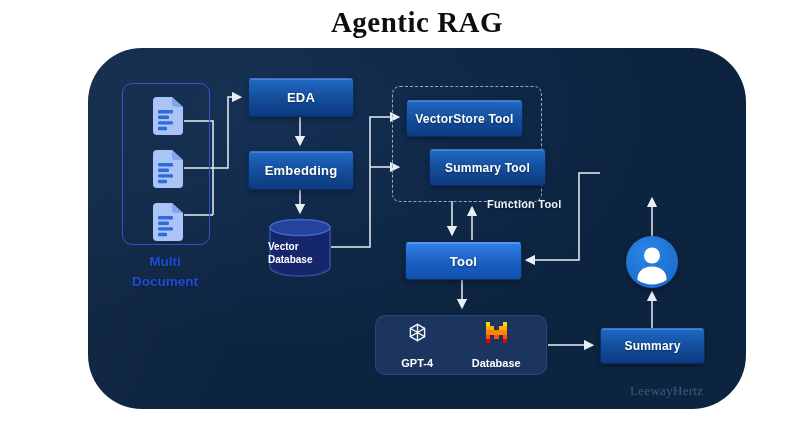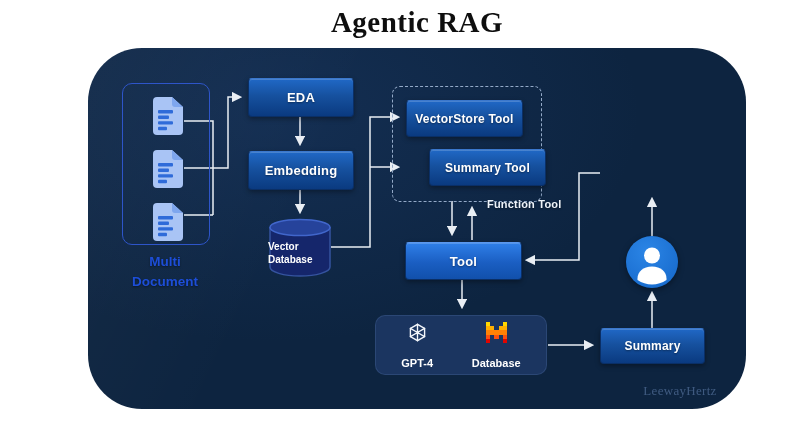--- a/index.html
+++ b/index.html
@@ -27,21 +27,21 @@
   .cylinder{position:absolute;left:268px;top:218px;width:64px;height:60px;}
   .cyl-text{position:absolute;left:0;top:22px;width:64px;text-align:left;color:#fff;font-weight:700;font-size:10px;line-height:1.3;}
   .llm-box{position:absolute;left:375px;top:315px;width:172px;height:60px;border-radius:10px;background:#1b3560;
            border:1px solid rgba(130,170,230,.16);display:flex;align-items:center;justify-content:space-around;padding:0 6px;box-sizing:border-box;}
   .llm-item{display:flex;flex-direction:column;align-items:center;gap:13px;}
   .llm-item .llm-label{color:#fff;font-weight:700;font-size:11px;}
   .llm-icon{height:22px;display:flex;align-items:center;justify-content:center;}
   .person{position:absolute;left:626px;top:236px;width:52px;height:52px;border-radius:50%;
           background:radial-gradient(circle at 40% 30%, #2b85e6, #1466c8);display:flex;align-items:center;justify-content:center;
           box-shadow:0 2px 6px rgba(0,0,0,.4);}
-  .watermark{position:absolute;left:630px;top:383px;width:100px;text-align:center;font-family:"Liberation Serif","DejaVu Serif",serif;
+  .watermark{position:absolute;left:630px;top:383px;width:100px;text-align:left;font-family:"Liberation Serif","DejaVu Serif",serif;
              font-size:13px;color:#48648c;opacity:.85;letter-spacing:.3px;}
 </style>
 </head>
 <body>
 
 <div class="canvas">
 
   <div class="title">Agentic RAG</div>
 
   <div class="board"></div>

